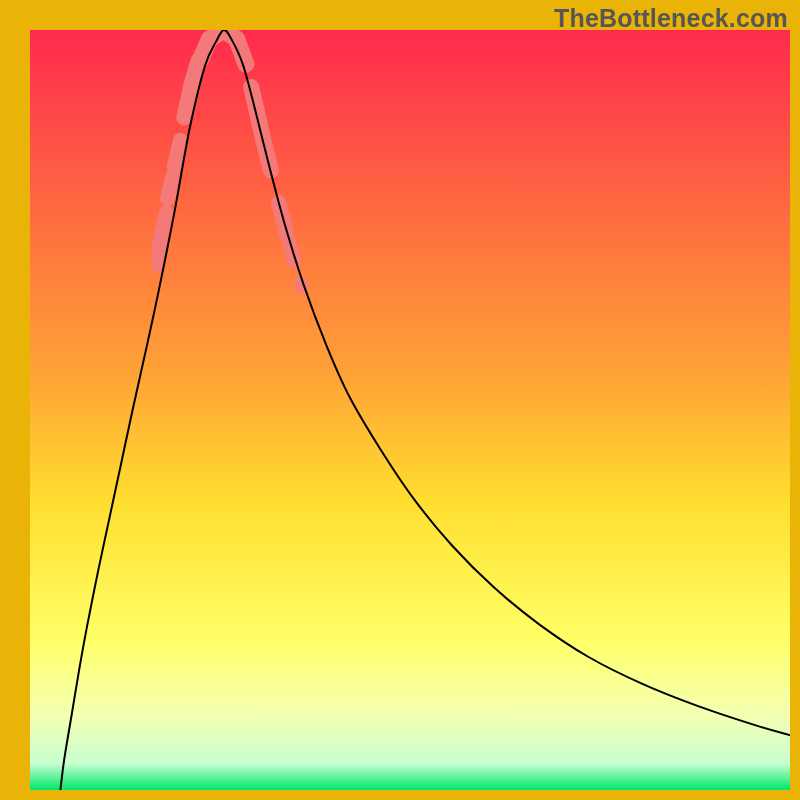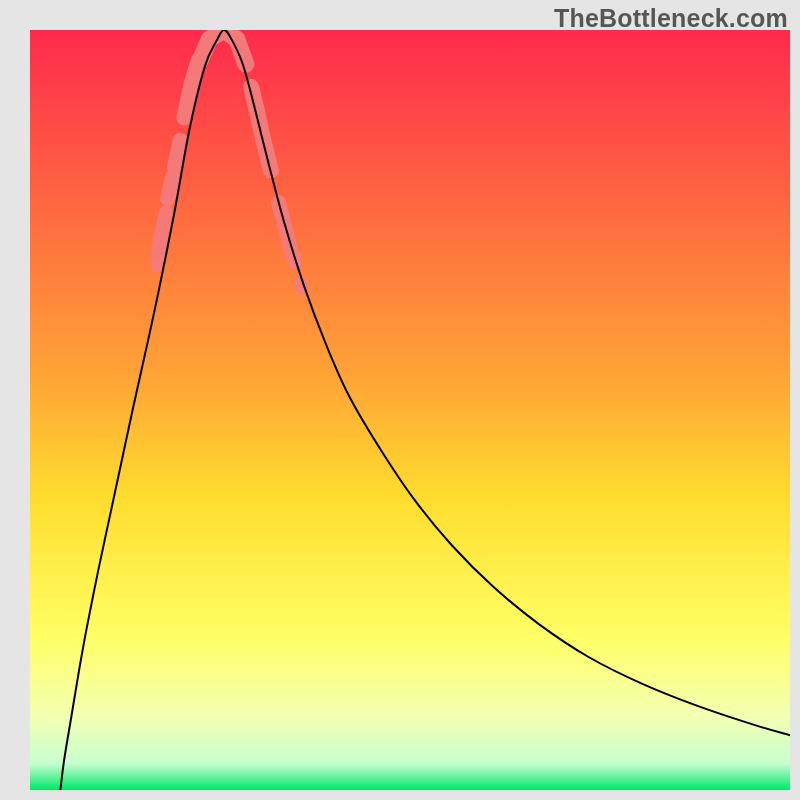--- a/index.html
+++ b/index.html
@@ -9,21 +9,21 @@
     height: 800px;
     background: #000000;
     overflow: hidden;
   }
   .frame {
     position: absolute;
     left: 0;
     top: 0;
     width: 800px;
     height: 800px;
-    background: #e5e5e5;
+    background: #eab308;
   }
   .plot-area {
     position: absolute;
     left: 30px;
     top: 30px;
     width: 760px;
     height: 760px;
     overflow: hidden;
   }
   .watermark {

